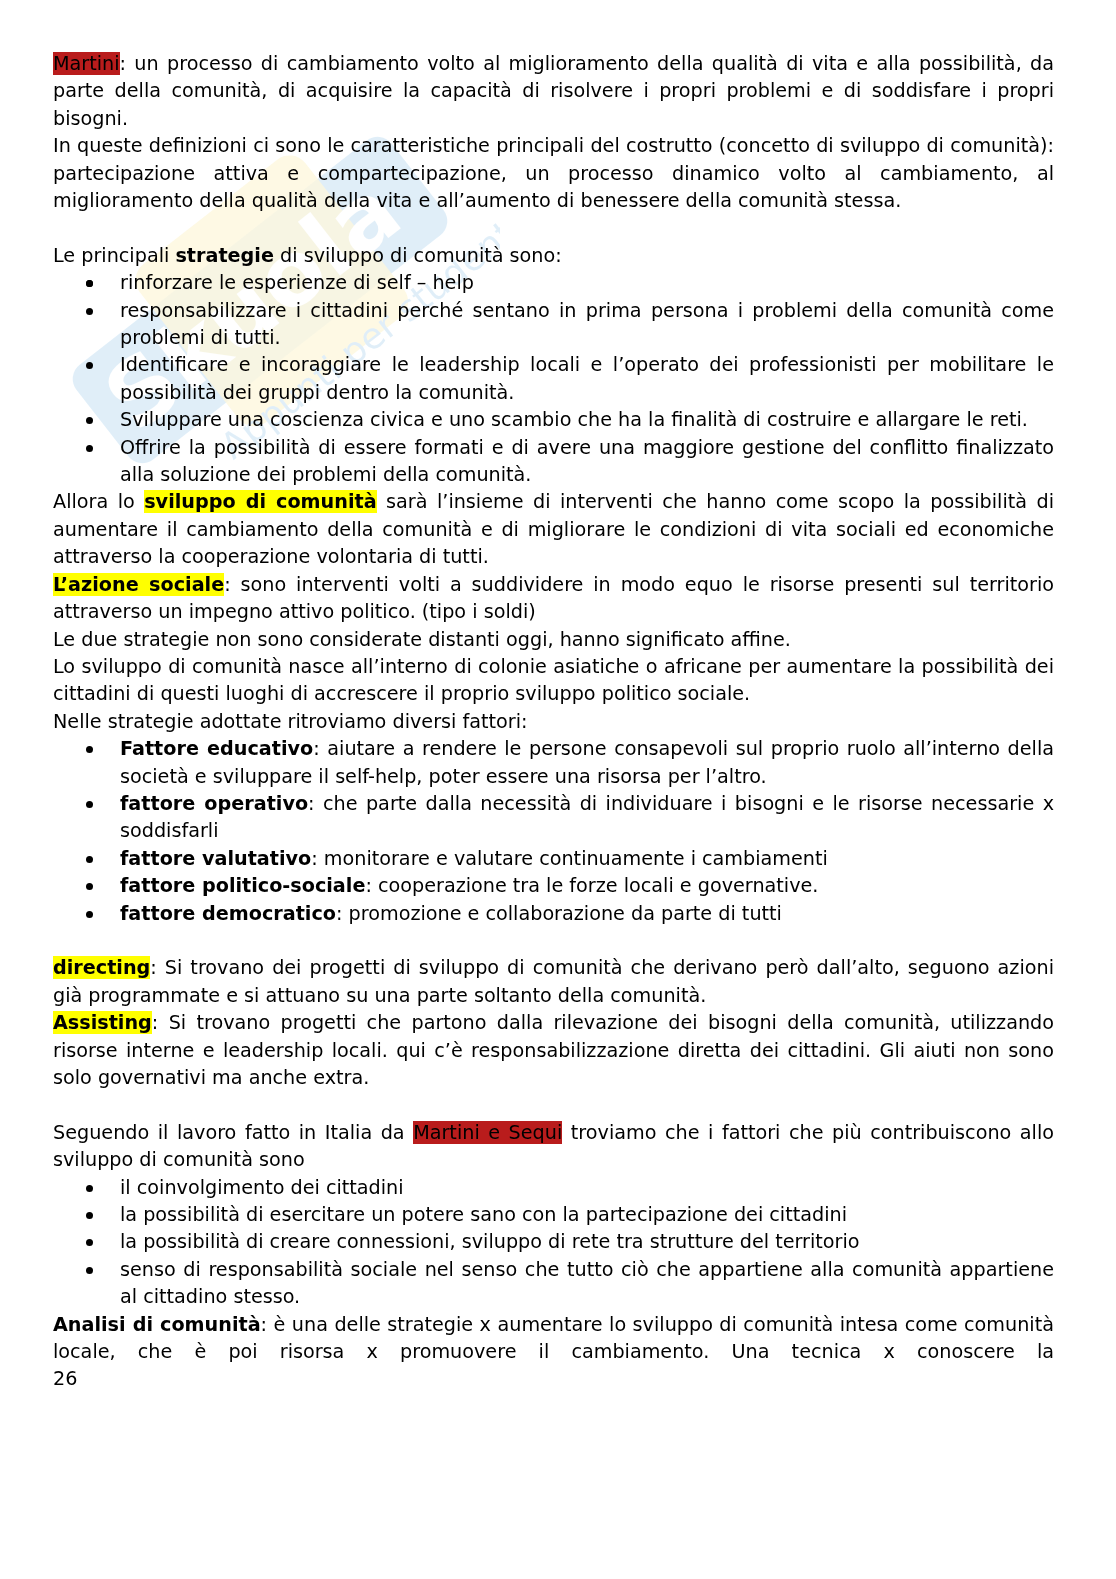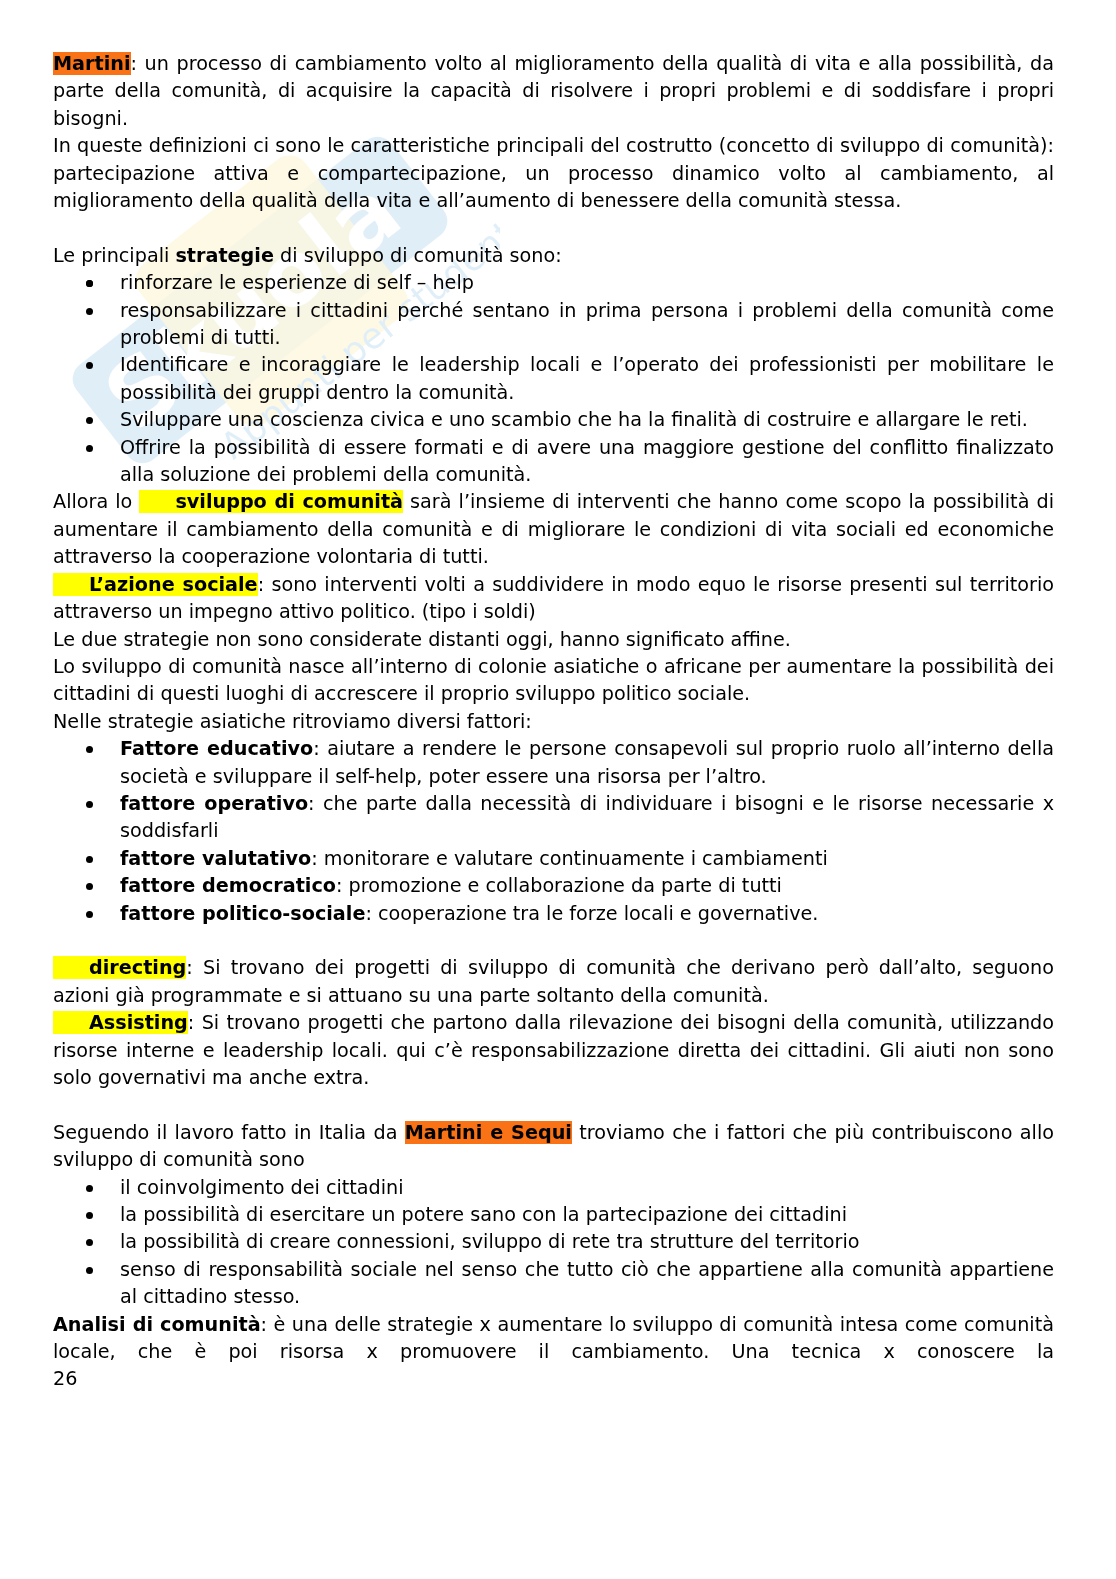--- a/index.html
+++ b/index.html
@@ -19,22 +19,22 @@
   }
   p { margin: 0; text-align: justify; }
   .lastline-left { text-align-last: left; }
   .gap { height: 27.4px; }
   ul.bul { margin: 0; padding: 0; list-style: none; }
   ul.bul li { position: relative; padding-left: 67px; text-align: justify; }
   ul.bul li .dot {
     position: absolute; left: 33px; top: 11px; width: 7px; height: 7px;
     border-radius: 50%; background: #000;
   }
-  .hl-green { background: #f97316; font-weight: bold; }
-  .hl-yellow { background: #ffff00; font-weight: bold; padding-left: 36px; }
+  .hl-green { background: #b91c1c; font-weight: normal; }
+  .hl-yellow { background: #ffff00; font-weight: bold; }
   b { font-weight: bold; }
   .pagenum { margin-top: 0; }
 </style>
 </head>
 <body>
 
 <div class="page">
 
   <svg class="watermark" viewBox="0 0 480 420">
     <g transform="rotate(-38 240 210)">
@@ -67,28 +67,28 @@
     </ul>
 
     <p class="lastline-left">
       <span>Allora lo </span><span class="hl-yellow">sviluppo di comunità</span><span> sarà l’insieme di interventi che hanno come scopo la possibilità di aumentare il cambiamento della comunità e di migliorare le condizioni di vita sociali ed economiche attraverso la cooperazione volontaria di tutti.</span>
     </p>
     <p class="lastline-left">
       <span class="hl-yellow">L’azione sociale</span><span>: sono interventi volti a suddividere in modo equo le risorse presenti sul territorio attraverso un impegno attivo politico. (tipo i soldi)</span>
     </p>
     <p class="lastline-left">Le due strategie non sono considerate distanti oggi, hanno significato affine.</p>
     <p class="lastline-left">Lo sviluppo di comunità nasce all’interno di colonie asiatiche o africane per aumentare la possibilità dei cittadini di questi luoghi di accrescere il proprio sviluppo politico sociale.</p>
-    <p class="lastline-left">Nelle strategie asiatiche ritroviamo diversi fattori:</p>
+    <p class="lastline-left">Nelle strategie adottate ritroviamo diversi fattori:</p>
 
     <ul class="bul">
       <li class="lastline-left"><span class="dot"></span><b>Fattore educativo</b><span>: aiutare a rendere le persone consapevoli sul proprio ruolo all’interno della società e sviluppare il self-help, poter essere una risorsa per l’altro.</span></li>
       <li class="lastline-left"><span class="dot"></span><b>fattore operativo</b><span>: che parte dalla necessità di individuare i bisogni e le risorse necessarie x soddisfarli</span></li>
       <li class="lastline-left"><span class="dot"></span><b>fattore valutativo</b><span>: monitorare e valutare continuamente i cambiamenti</span></li>
+      <li class="lastline-left"><span class="dot"></span><b>fattore politico-sociale</b><span>: cooperazione tra le forze locali e governative.</span></li>
       <li class="lastline-left"><span class="dot"></span><b>fattore democratico</b><span>: promozione e collaborazione da parte di tutti</span></li>
-      <li class="lastline-left"><span class="dot"></span><b>fattore politico-sociale</b><span>: cooperazione tra le forze locali e governative.</span></li>
     </ul>
 
     <div class="gap"></div>
 
     <p class="lastline-left">
       <span class="hl-yellow">directing</span><span>: Si trovano dei progetti di sviluppo di comunità che derivano però dall’alto, seguono azioni già programmate e si attuano su una parte soltanto della comunità.</span>
     </p>
     <p class="lastline-left">
       <span class="hl-yellow">Assisting</span><span>: Si trovano progetti che partono dalla rilevazione dei bisogni della comunità, utilizzando risorse interne e leadership locali. qui c’è responsabilizzazione diretta dei cittadini. Gli aiuti non sono solo governativi ma anche extra.</span>
     </p>

